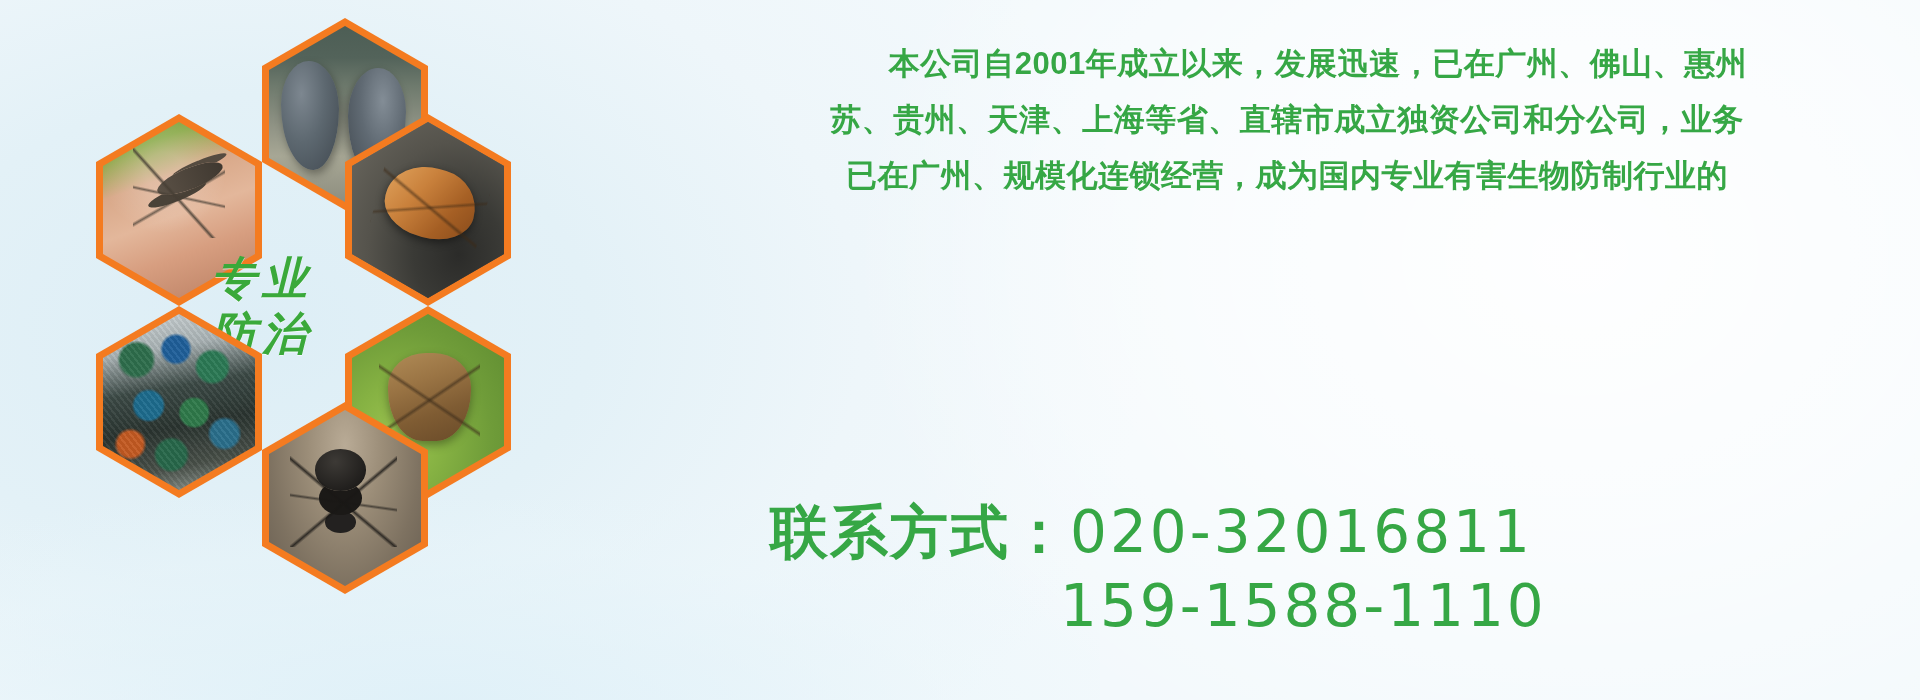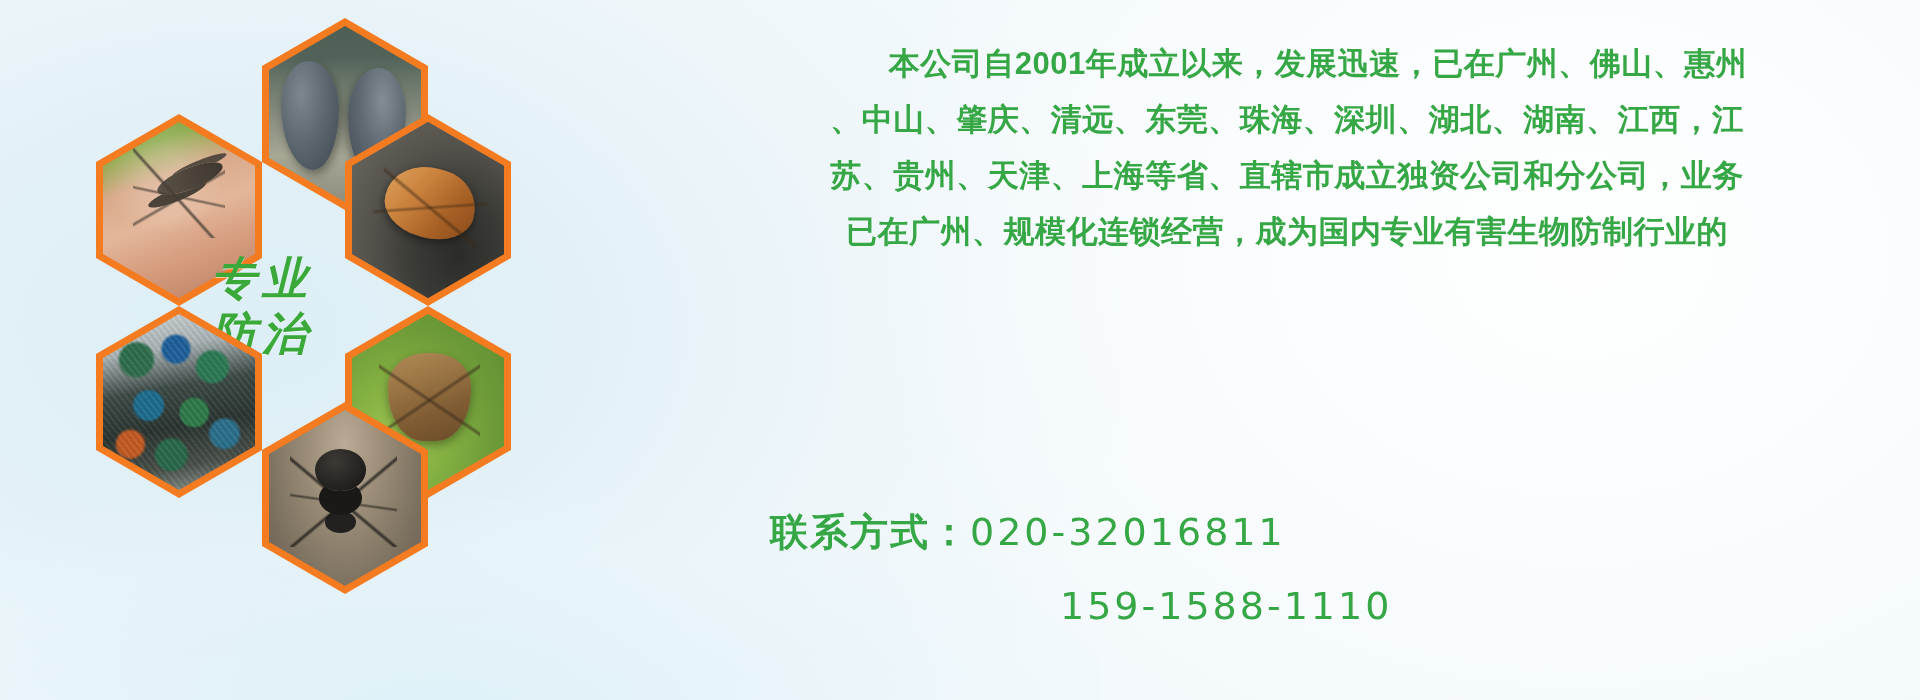--- a/index.html
+++ b/index.html
@@ -262,21 +262,21 @@
   }
   .copy p.indent { text-indent: 62px; }
 
   .contact {
     position: absolute;
     left: 770px;
     top: 495px;
     color: #36a745;
   }
   .contact .line {
-    font-size: 38px;
+    font-size: 58px;
     font-weight: 700;
     line-height: 74px;
     letter-spacing: 2px;
     white-space: nowrap;
   }
   .contact .line.second { padding-left: 290px; }
   .contact .num {
     font-family: "DejaVu Sans", sans-serif;
     font-weight: 400;
     letter-spacing: 3px;
@@ -334,21 +334,20 @@
     <div class="hex hex-ant">
       <div class="hex-inner">
           <div class="tex tex-ant"></div>
         </div>
     </div>
 
   </div>
 
   <div class="copy">
     <p class="indent">本公司自2001年成立以来，发展迅速，已在广州、佛山、惠州</p>
-    <p>、中山、肇庆、清远、东莞、珠海、深圳、湖北、湖南、江西，江</p>
     <p>苏、贵州、天津、上海等省、直辖市成立独资公司和分公司，业务</p>
     <p>已在广州、规模化连锁经营，成为国内专业有害生物防制行业的</p>
   </div>
 
   <div class="contact">
     <div class="line"><span>联系方式：</span><span class="num">020-32016811</span></div>
     <div class="line second"><span class="num">159-1588-1110</span></div>
   </div>
 
 </div>

